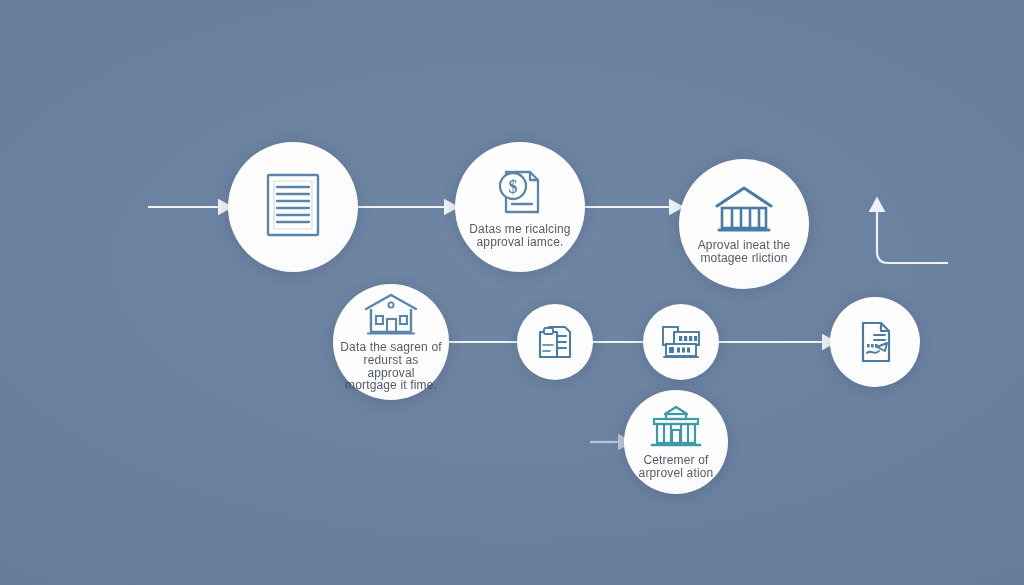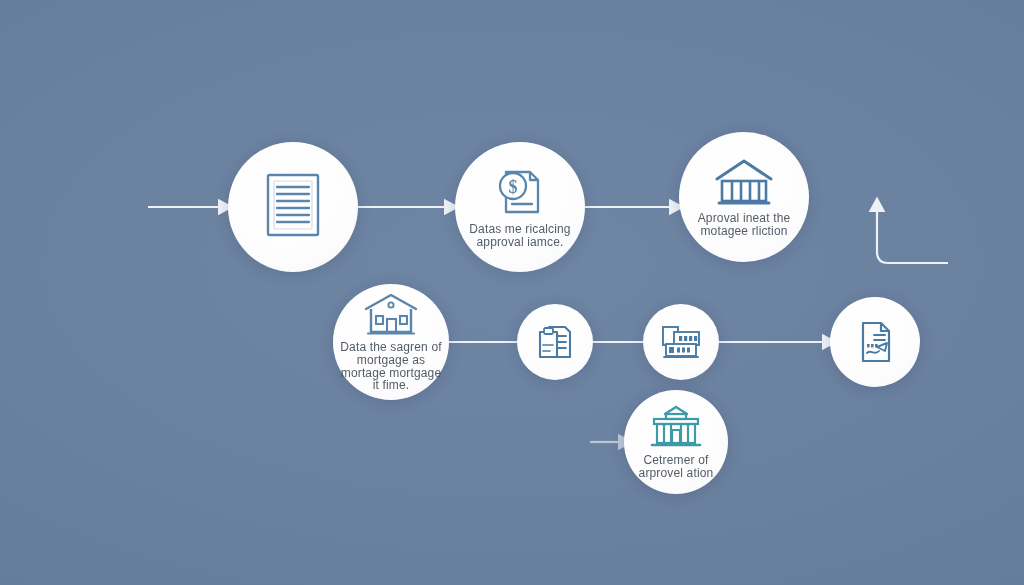--- a/index.html
+++ b/index.html
@@ -114,21 +114,21 @@
         <path d="M12,6 L36,6 L44,14 L44,46 L12,46 Z" fill="#ffffff" stroke="#5a86ad" stroke-width="2.3" stroke-linejoin="round"></path>
         <path d="M36,6 L36,14 L44,14" fill="none" stroke="#5a86ad" stroke-width="2.3" stroke-linejoin="round"></path>
         <line x1="18" y1="38" x2="38" y2="38" stroke="#5a86ad" stroke-width="2.3" stroke-linecap="round"></line>
         <circle cx="19" cy="20" r="13" fill="#ffffff" stroke="#5a86ad" stroke-width="2.3"></circle>
         <text x="19" y="26.5" text-anchor="middle" font-family="'Liberation Serif', serif" font-size="18" font-weight="bold" fill="#5a86ad">$</text>
       </svg>
     </span>
     <div class="caption">Datas me ricalcing approval iamce.</div>
   </div>
 
-  <div class="node big" style="left:679px; top:132px;">
+  <div class="node big" style="left:679px; top:159px;">
     <span class="icon">
       <svg width="62" height="50" viewBox="0 0 62 50">
         <path d="M4,22 L31,4 L58,22" fill="none" stroke="#4a7ba4" stroke-width="3" stroke-linejoin="round" stroke-linecap="round"></path>
         <rect x="9" y="24" width="44" height="20" fill="none" stroke="#4a7ba4" stroke-width="2.6"></rect>
         <g stroke="#4a7ba4" stroke-width="2.6">
           <line x1="19" y1="24" x2="19" y2="44"></line>
           <line x1="28" y1="24" x2="28" y2="44"></line>
           <line x1="37" y1="24" x2="37" y2="44"></line>
           <line x1="46" y1="24" x2="46" y2="44"></line>
         </g>
@@ -143,21 +143,21 @@
       <svg width="56" height="44" viewBox="0 0 56 44">
         <path d="M3,17 L28,3 L53,17" fill="none" stroke="#5a86ad" stroke-width="2.4" stroke-linejoin="round" stroke-linecap="round"></path>
         <path d="M8,17 L8,40 L48,40 L48,17" fill="none" stroke="#5a86ad" stroke-width="2.4" stroke-linejoin="round"></path>
         <circle cx="28" cy="13" r="2.6" fill="none" stroke="#5a86ad" stroke-width="1.9"></circle>
         <rect x="24" y="27" width="9" height="13" fill="none" stroke="#5a86ad" stroke-width="2.1"></rect>
         <rect x="13" y="24" width="7" height="8" fill="none" stroke="#5a86ad" stroke-width="2.1"></rect>
         <rect x="37" y="24" width="7" height="8" fill="none" stroke="#5a86ad" stroke-width="2.1"></rect>
         <line x1="5" y1="41.5" x2="51" y2="41.5" stroke="#5a86ad" stroke-width="2.2" stroke-linecap="round"></line>
       </svg>
     </span>
-    <div class="caption">Data the sagren of mortgage as mortage mortgage it fime.</div>
+    <div class="caption">Data the sagren of redurst as approval mortgage it fime.</div>
   </div>
 
   <div class="node small" style="left:517px; top:304px;">
     <span class="icon">
       <svg width="36" height="38" viewBox="0 0 36 38">
         <path d="M12,4 L28,4 L33,9 L33,34 L12,34 Z" fill="#ffffff" stroke="#4a7ba4" stroke-width="2.1" stroke-linejoin="round"></path>
         <g stroke="#4a7ba4" stroke-width="1.8" stroke-linecap="round">
           <line x1="17" y1="13" x2="29" y2="13"></line>
           <line x1="17" y1="19" x2="29" y2="19"></line>
           <line x1="17" y1="25" x2="29" y2="25"></line>

